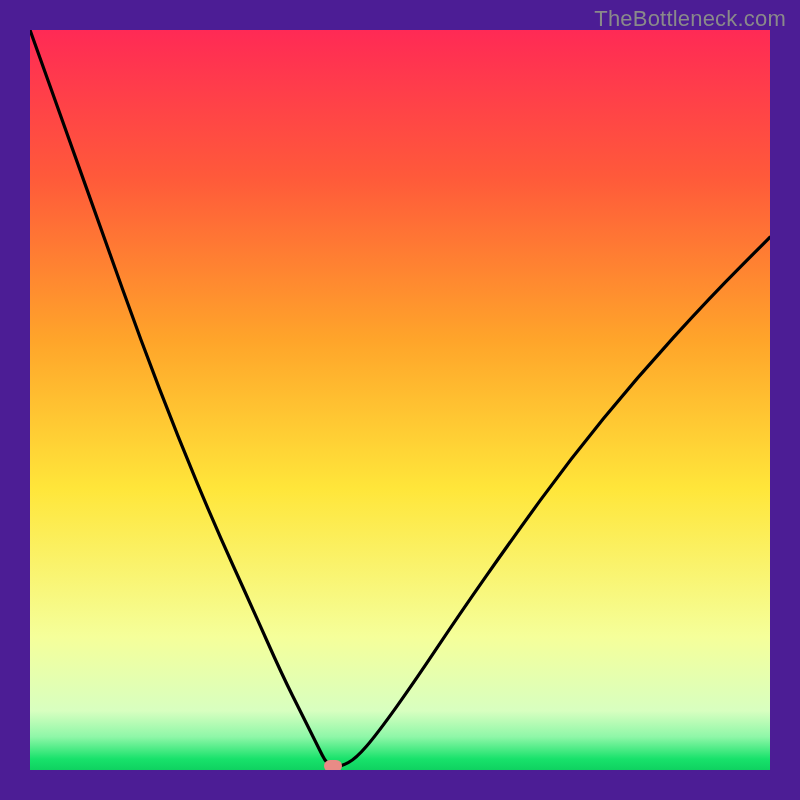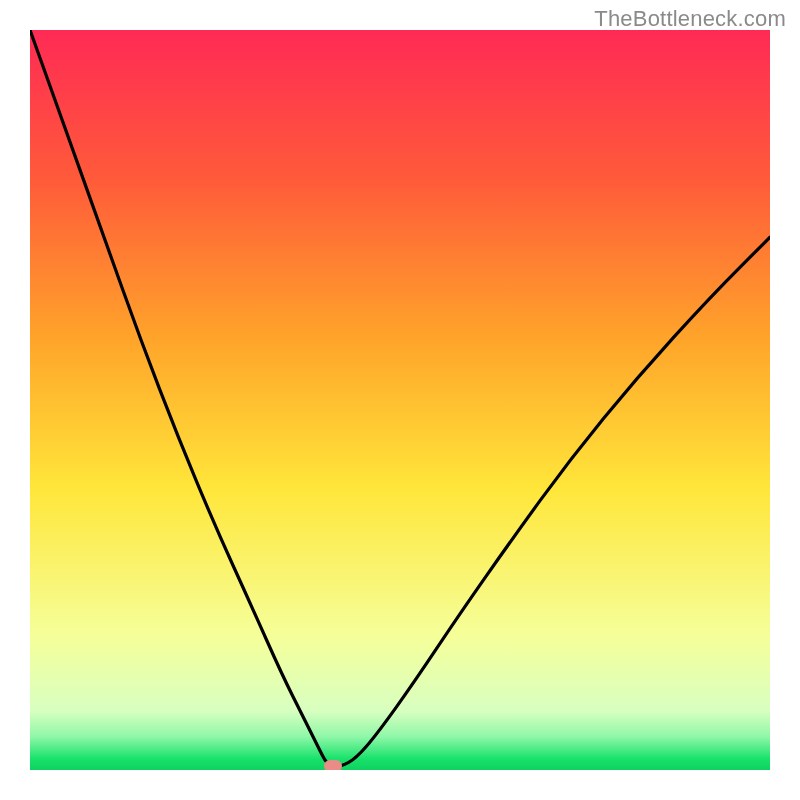--- a/index.html
+++ b/index.html
@@ -8,21 +8,21 @@
     width: 800px;
     height: 800px;
     background: #000;
     overflow: hidden;
     font-family: Arial, Helvetica, sans-serif;
   }
   .frame {
     position: relative;
     width: 800px;
     height: 800px;
-    background: #ffffff;
+    background: #4c1d95;
     text-align: right;
   }
   .watermark {
     position: absolute;
     top: 6px;
     right: 14px;
     color: #8a8a8a;
     font-size: 22px;
     font-weight: 500;
     letter-spacing: 0.2px;

